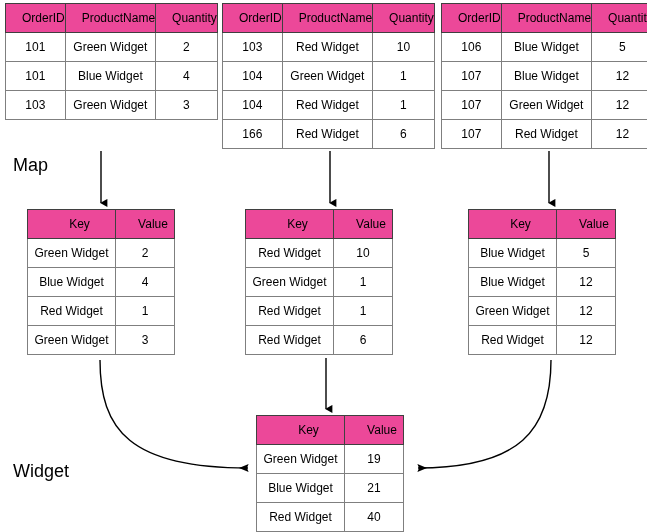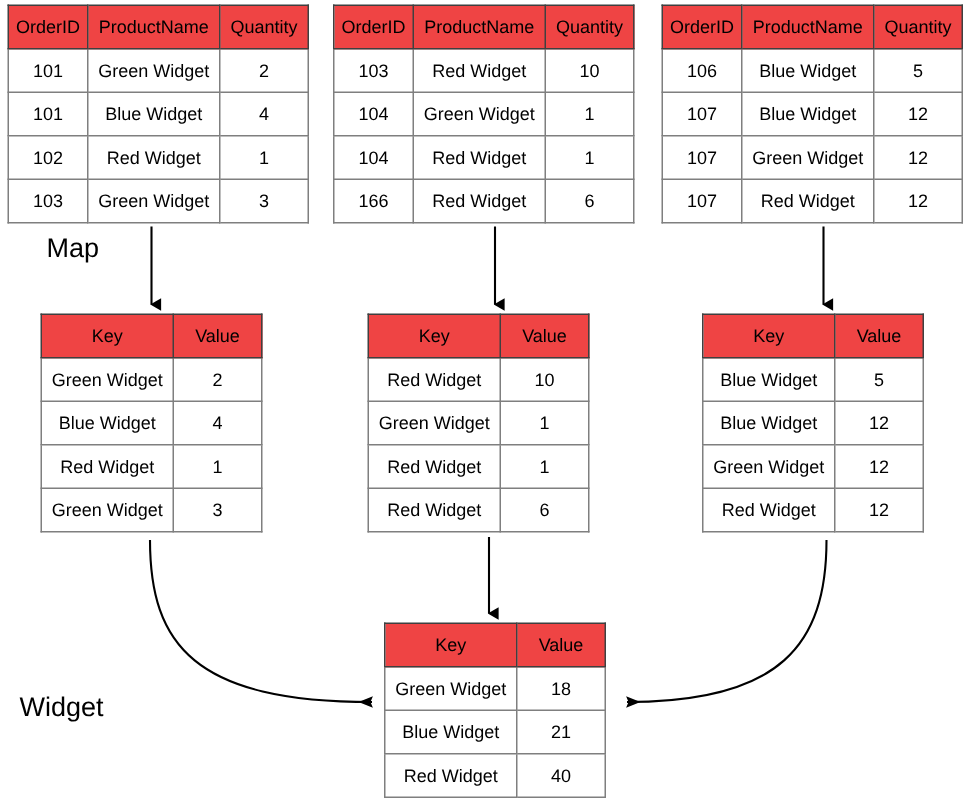--- a/index.html
+++ b/index.html
@@ -42,22 +42,23 @@
     text-align: center;
     vertical-align: middle;
     padding: 0;
     height: 28px;
     line-height: 28px;
     white-space: nowrap;
     color: #000000;
     background: #ffffff;
   }
   table.grid th {
-    background: #ef4444;
+    background: #ec4899;
     border: 1px solid #404040;
+    padding-left: 16px;
   }
   table.grid thead tr th {
     border-top: 1px solid #3f3f3f;
     border-bottom: 1px solid #3f3f3f;
   }
   table.grid tbody tr:last-child td {
     border-bottom: 1px solid #7f7f7f;
   }
   
   .src-1 { left: 5px;   top: 3px; }
@@ -77,21 +78,21 @@
   
   .reduce-1 { left: 256px; top: 415px; }
 
   .stage-label {
     position: absolute;
     font-size: 18px;
     color: #000000;
     white-space: nowrap;
     line-height: 1;
   }
-  .label-map    { left: 31px; top: 156px; text-align: right; }
+  .label-map    { left: 13px; top: 156px; text-align: right; }
   .label-reduce { left: 13px; top: 462px; }
 </style>
 </head>
 <body>
 
 <div class="canvas">
 
   <svg class="arrows-layer" width="647" height="532" viewBox="0 0 647 532" xmlns="http://www.w3.org/2000/svg">
     <defs>
       <marker id="arrowhead-down" markerWidth="9" markerHeight="9" refX="4.5" refY="7.6" orient="auto" markerUnits="userSpaceOnUse">
@@ -134,25 +135,20 @@
         <td>101</td>
         <td>Green Widget</td>
         <td>2</td>
       </tr>
       <tr>
         <td>101</td>
         <td>Blue Widget</td>
         <td>4</td>
       </tr>
       <tr>
-        <td>102</td>
-        <td>Red Widget</td>
-        <td>1</td>
-      </tr>
-      <tr>
         <td>103</td>
         <td>Green Widget</td>
         <td>3</td>
       </tr>
     </tbody>
   </table>
 
   <table class="grid src-2">
     <colgroup>
       <col class="src-col-id">
@@ -327,21 +323,21 @@
       </colgroup>
     <thead>
       <tr>
         <th>Key</th>
         <th>Value</th>
       </tr>
     </thead>
     <tbody>
       <tr>
         <td>Green Widget</td>
-        <td>18</td>
+        <td>19</td>
       </tr>
       <tr>
         <td>Blue Widget</td>
         <td>21</td>
       </tr>
       <tr>
         <td>Red Widget</td>
         <td>40</td>
       </tr>
     </tbody>

